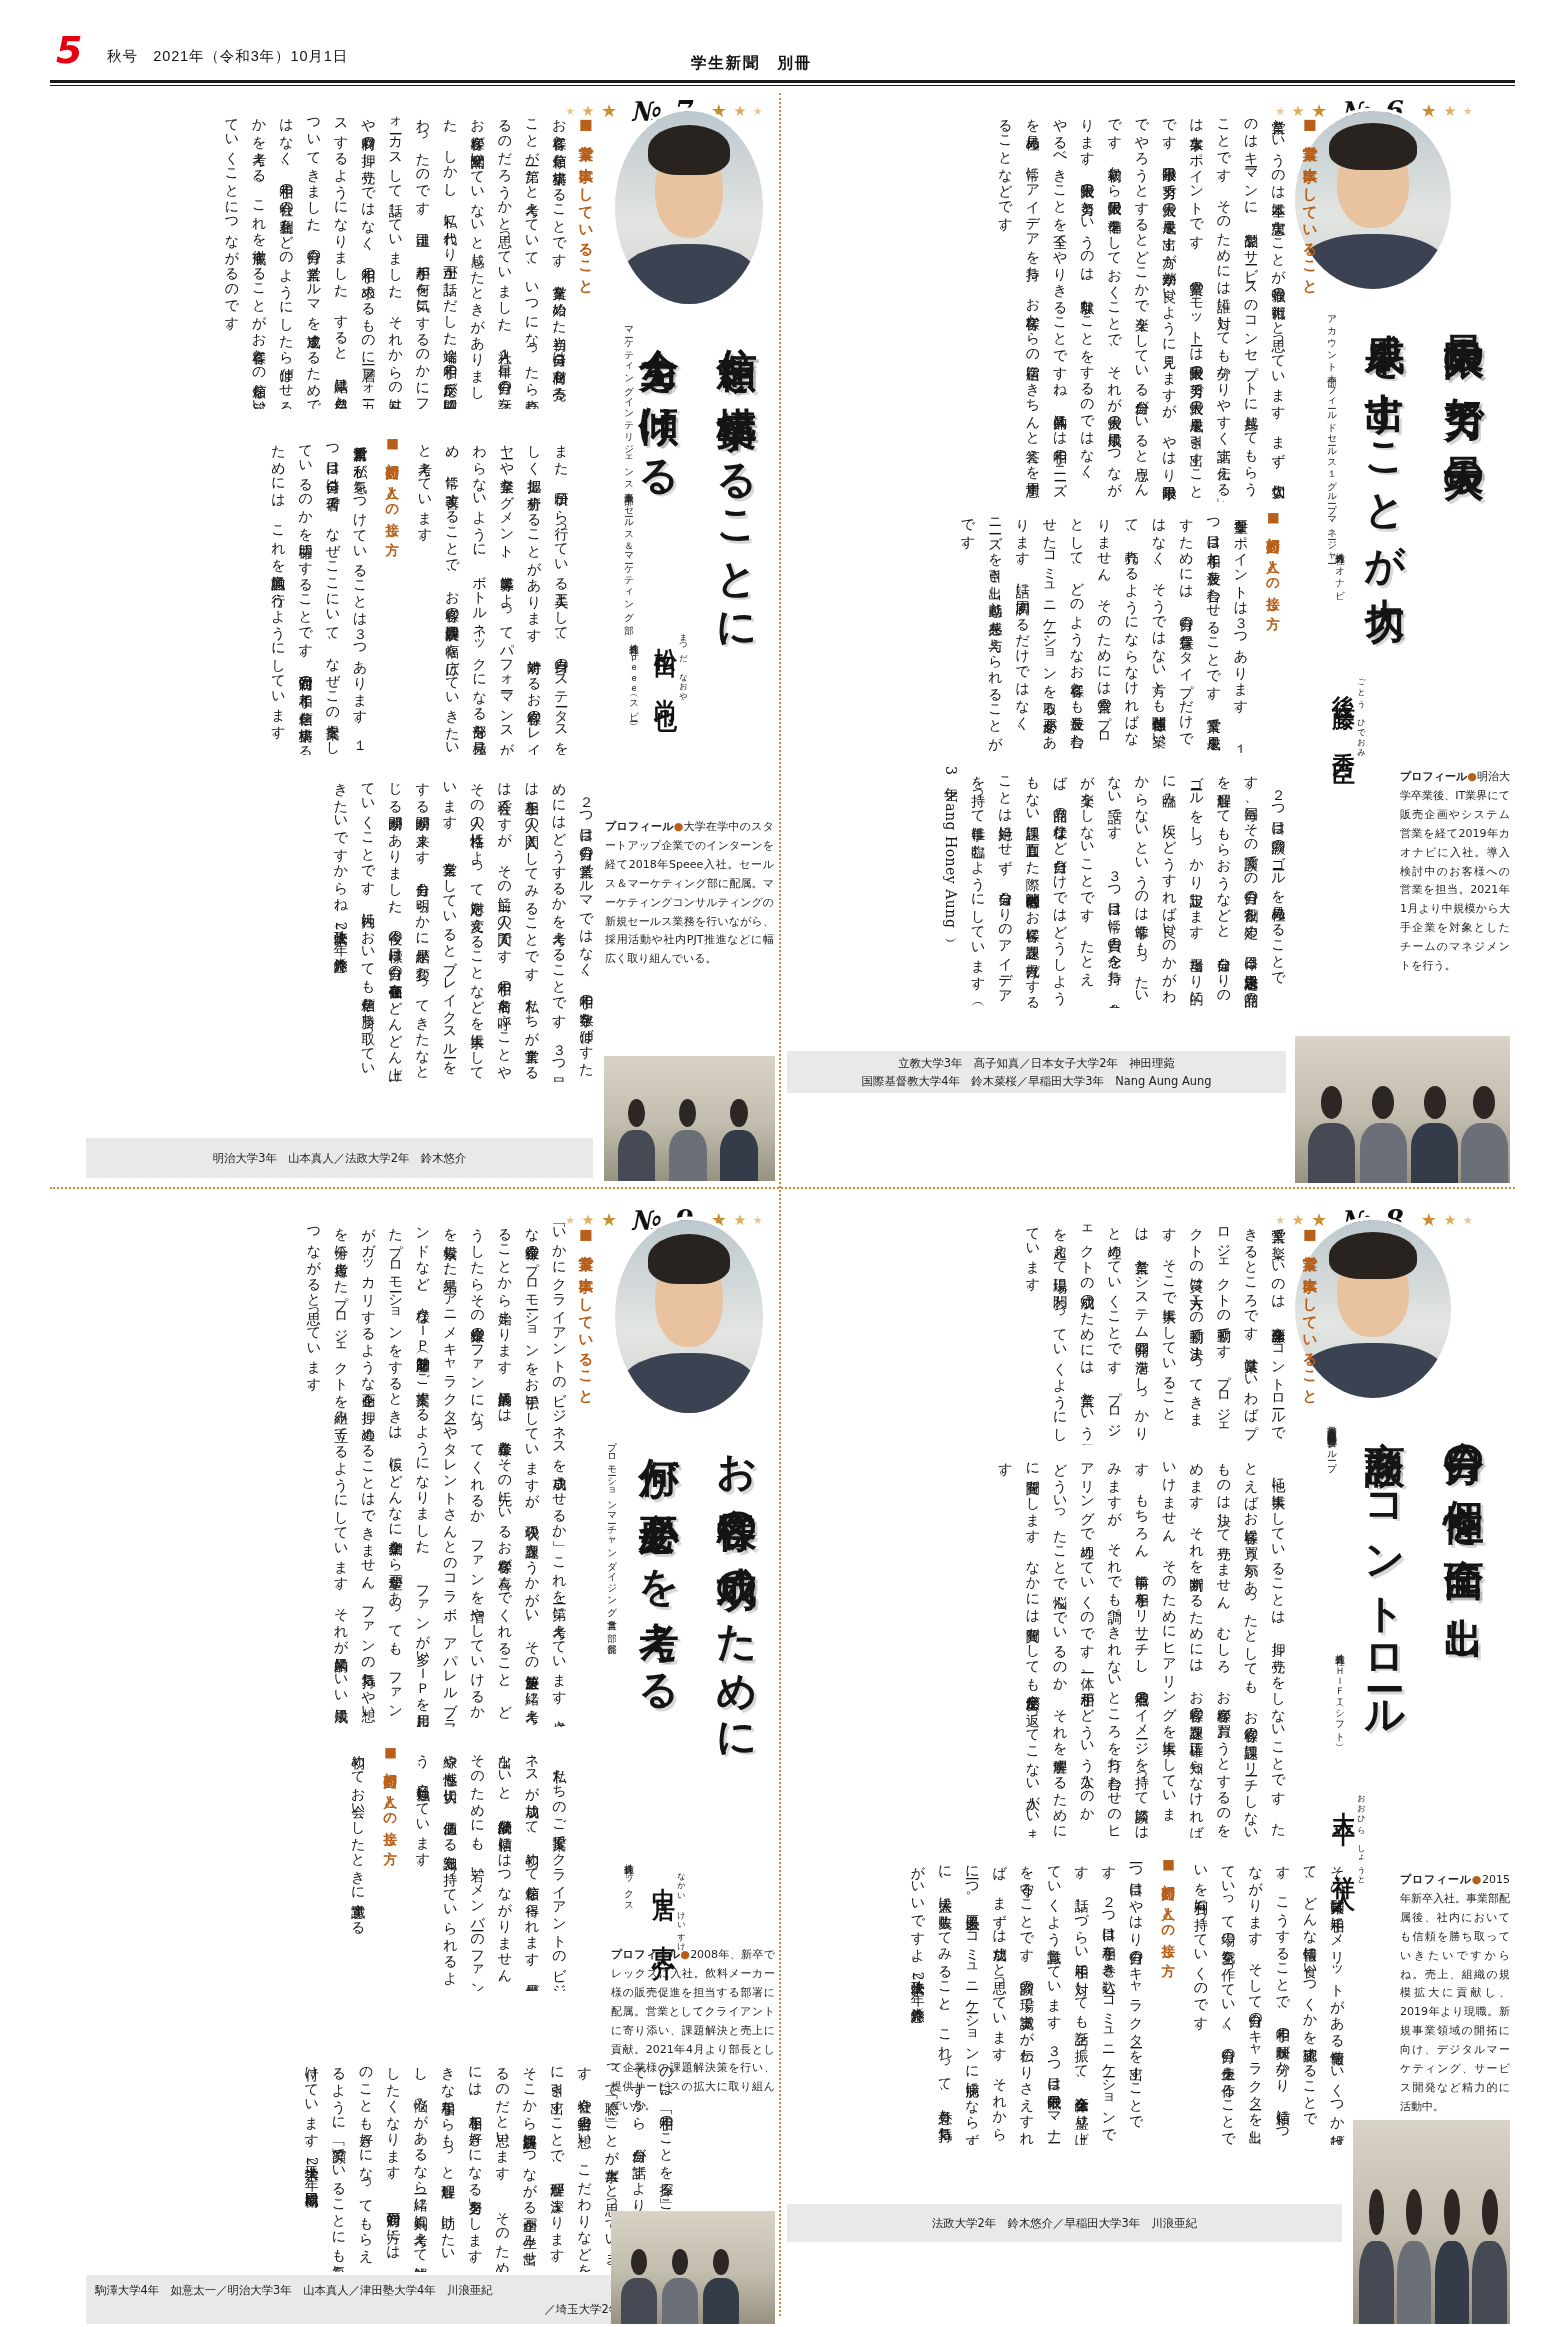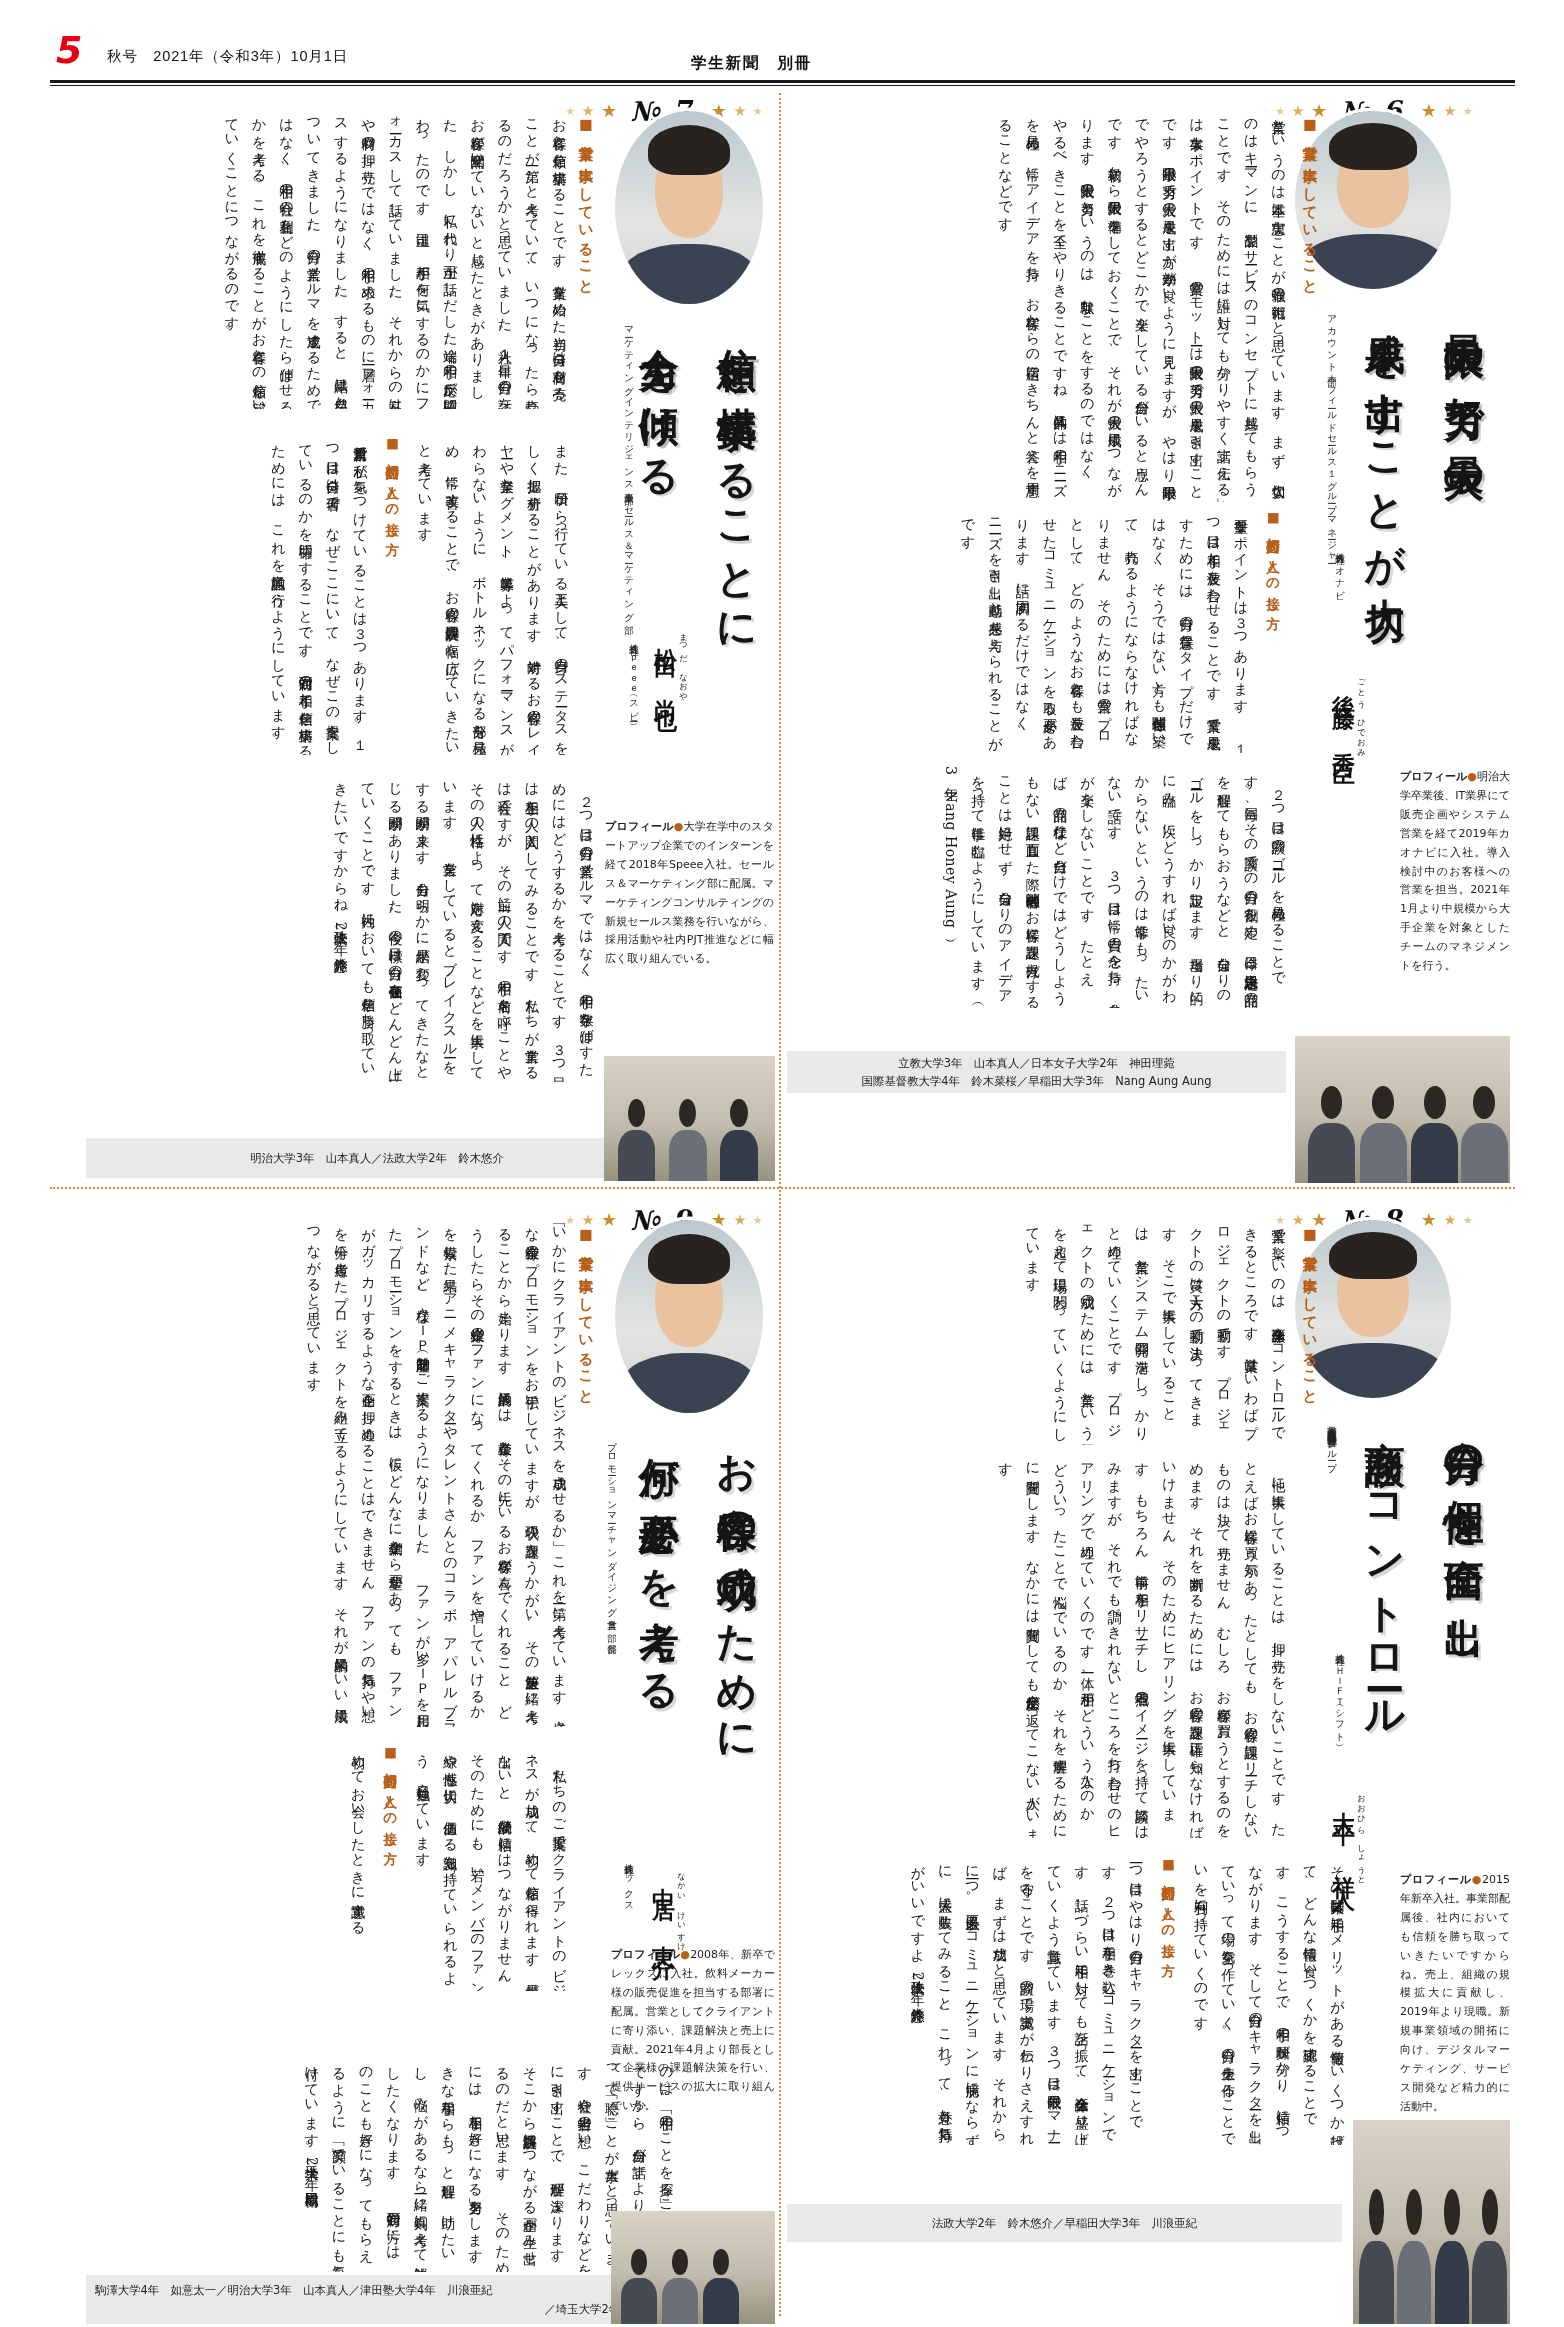--- a/index.html
+++ b/index.html
@@ -99,21 +99,21 @@
   </div>
   <div class="abs v bodytext" style="left:787px;top:109px;width:505px;height:393px;">営業というのは基本に忠実なことが最強の戦術だと思っています。まず、大切なのはキーマンに、製品やサービスのコンセプトに共感してもらうことです。そのためには誰に対しても分かりやすく話す「伝える力」は大事なポイントです。　営業のモットーは最大限の努力で最大の成果を引き出すことです。最小限の努力で最大の成果を出す方が効率が良いように見えますが、やはり最小限の努力でやろうとするとどこかで楽をしている自分がいると思うんです。最初から最大限の準備をしておくことで、それが最大の成果につながります。最大限の努力というのは、無駄なことをするのではなく、やるべきことを全てやりきることですね。具体的には相手のニーズを見極め、常にアイデアを持ち、お客様からの宿題にきちんと答えを用意することなどです。</div>
   <div class="abs v bodytext" style="left:787px;top:509px;width:505px;height:244px;">
     <span class="inhead">■初対面の人との接し方</span><span>重要なポイントは３つあります。　１つ目は相手と波長を合わせることです。営業で成果を出すためには、自分の得意なタイプだけではなく、そうではない方とも信頼関係を築いて、売れるようにならなければなりません。そのためには営業のプロとして、どのようなお客様とも波長を合わせたコミュニケーションを取る必要があります。話に同調するだけではなく、ニーズを引き出し感動と共感を与えられることが重要です。</span>
   </div>
   <div class="abs v bodytext" style="left:787px;top:766px;width:505px;height:242px;">　２つ目は商談のゴールを見極めることです。毎回、その商談での自分の役割を定め、今日は意思決定者に商品の魅力を理解してもらおうなどと、自分なりのゴールをしっかり設定します。場当たり的に商談に臨み、次にどうすれば良いのかがわからないというのは非常にもったいない話です。　３つ目は常に自責の念を持ち、自分が楽をしないことです。たとえば、商品の仕様など自分だけではどうしようもない課題に直面した際、社内関係者やお客様に課題を丸投げすることは絶対にせず、自分なりのアイデアを持って仕事に臨むようにしています。（早稲田大学3年　Nang Honey Aung）</div>
   <div class="abs profile" style="left:1400px;top:768px;width:110px;height:284px;">
     <span class="plabel">プロフィール</span><span class="pbullet">●</span><span>明治大学卒業後、IT業界にて販売企画やシステム営業を経て2019年カオナビに入社。導入検討中のお客様への営業を担当。2021年1月より中規模から大手企業を対象としたチームのマネジメントを行う。</span>
   </div>
   <div class="abs caption center" style="left:787px;top:1051px;width:499px;height:42px;">
-    <span>立教大学3年　山本真人／日本女子大学2年　神田理菀</span>
+    <span>立教大学3年　髙子知真／日本女子大学2年　神田理菀</span>
     <span>国際基督教大学4年　鈴木菜桜／早稲田大学3年　Nang Aung Aung</span>
   </div>
   <div class="abs gphoto" style="left:1295px;top:1036px;width:215px;height:147px;">
     <span class="gp" style="left:6%;"></span>
     <span class="gp g2" style="left:30%;"></span>
     <span class="gp g3" style="left:54%;"></span>
     <span class="gp g2" style="left:77%;"></span>
   </div>
 
   <div class="abs badge-row" style="left:545px;top:91px;width:238px;height:40px;">
@@ -140,21 +140,21 @@
     <ruby><span>松田　尚也</span><rt>まつだ　なおや</rt></ruby>
   </div>
   <div class="abs v bodytext" style="left:55px;top:109px;width:518px;height:300px;">お客様と信頼を構築することです。営業を始めた当初、自分は商材を売ることが第一だと考えていて、いつになったら売れるのだろうかと思っていました。入社１年目、自分の話をお客様が全然聞いていないと感じたときがありました。しかし、私に代わり上司が話しだした途端、相手の反応が明確に変わったのです。上司は、相手が何を気にするのかにフォーカスして話していました。それからの私は知識や商材の押し売りではなく、相手の求めるものに一層フォーカスするようになりました。すると、結果は自然とついてきました。自分の営業ノルマを達成するためではなく、相手の会社の利益をどのようにしたら伸ばせるかを考える。これを徹底することがお客様との信頼を築いていくことにつながるのです。</div>
   <div class="abs v bodytext" style="left:55px;top:435px;width:520px;height:320px;">
     <span>また、日頃から行っている工夫として、自身のステータスを正しく把握し分析することがあります。対峙するお客様のレイヤーや企業セグメント、業界等によってパフォーマンスが変わらないように、ボトルネックになる部分を見極め、常に改善することで、お客様の課題解決の幅を広げていきたいと考えています。</span><span class="inhead">■初対面の人との接し方</span><span>新規営業で私が気をつけていることは３つあります。１つ目は自分は何者で、なぜここにいて、なぜこの提案をしているのかを明確にすることです。初対面の相手と信頼を構築するためには、これを意識的に行うようにしています。</span>
   </div>
   <div class="abs v bodytext" style="left:55px;top:773px;width:545px;height:309px;">　２つ目は自分の営業ノルマではなく、相手の数字を伸ばすためにはどうするかを考えることです。３つ目は相手を一人の人間としてみることです。私たちが営業する相手は会社ですが、その前に一人の人間です。相手の名前を呼ぶことやその人の性格によって対応を変えることなどを大事にしています。　営業をしているとブレイクスルーをする瞬間が来ます。自分も明らかに結果が変わってきたなと感じる瞬間がありました。今後の目標は自分の存在価値をどんどん上げていくことです。社内においても信頼を勝ち取っていきたいですからね。（法政大学2年　鈴木悠介）</div>
   <div class="abs profile" style="left:605px;top:818px;width:169px;height:233px;">
     <span class="plabel">プロフィール</span><span class="pbullet">●</span><span>大学在学中のスタートアップ企業でのインターンを経て2018年Speee入社。セールス＆マーケティング部に配属。マーケティングコンサルティングの新規セールス業務を行いながら、採用活動や社内PJT推進などに幅広く取り組んでいる。</span>
   </div>
-  <div class="abs caption center" style="left:86px;top:1138px;width:582px;height:40px;">
+  <div class="abs caption center" style="left:86px;top:1138px;width:507px;height:40px;">
     <span>明治大学3年　山本真人／法政大学2年　鈴木悠介</span>
   </div>
   <div class="abs gphoto" style="left:604px;top:1056px;width:171px;height:125px;">
     <span class="gp" style="left:8%;"></span>
     <span class="gp g2" style="left:38%;"></span>
     <span class="gp g3" style="left:68%;"></span>
   </div>
 
   <div class="abs badge-row" style="left:1246px;top:1200px;width:256px;height:40px;">
     <span class="star sm">★</span>

